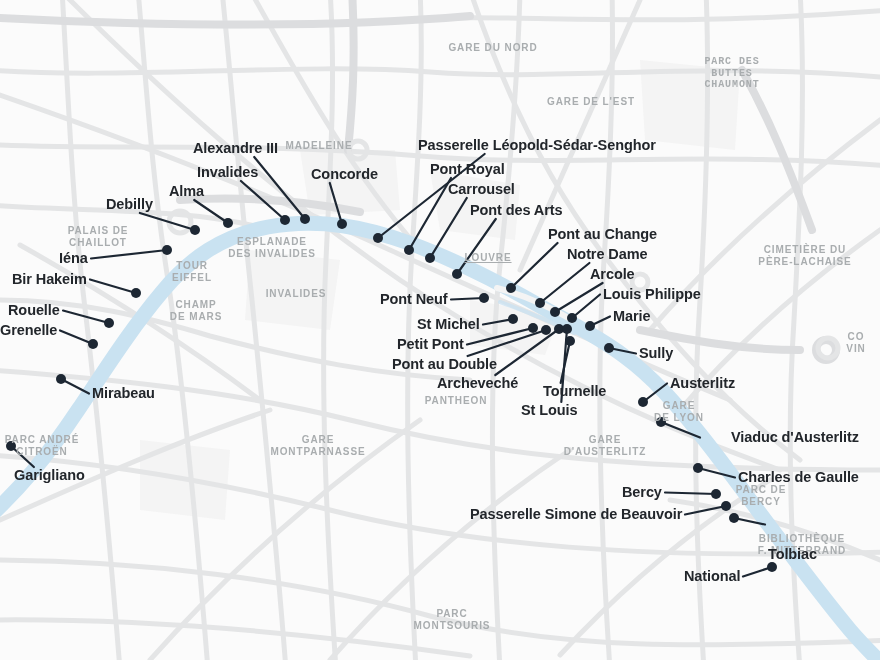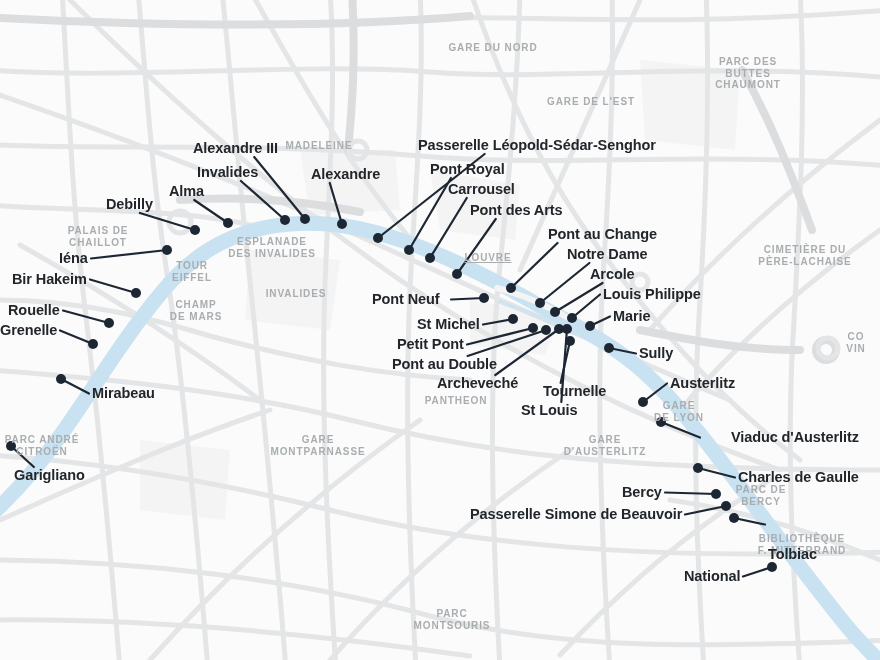--- a/index.html
+++ b/index.html
@@ -195,21 +195,21 @@
         <circle cx="726" cy="506" r="5"></circle>
         <circle cx="734" cy="518" r="5"></circle>
         <circle cx="772" cy="567" r="5"></circle>
       </g>
   </svg>
 
   <div id="places">
       <div class="place-label" style="left: 493px; top: 42px; transform: translateX(-50%);">
         <div>GARE DU NORD</div>
       </div>
-      <div class="place-label" style="left: 748px; top: 56px; transform: translateX(-50%);">
+      <div class="place-label" style="left: 732px; top: 56px; transform: translateX(-50%); font-family: Liberation Mono, monospace;">
         <div>PARC DES</div>
         <div>BUTTES</div>
         <div>CHAUMONT</div>
       </div>
       <div class="place-label" style="left: 591px; top: 96px; transform: translateX(-50%);">
         <div>GARE DE L'EST</div>
       </div>
       <div class="place-label" style="left: 319px; top: 140px; transform: translateX(-50%);">
         <div>MADELEINE</div>
       </div>
@@ -280,32 +280,32 @@
       <div class="bridge-label" style="left: 14px; top: 468px;">Garigliano</div>
       <div class="bridge-label" style="left: 92px; top: 386px;">Mirabeau</div>
       <div class="bridge-label" style="left: 0px; top: 323px;">Grenelle</div>
       <div class="bridge-label" style="left: 8px; top: 303px;">Rouelle</div>
       <div class="bridge-label" style="left: 12px; top: 272px;">Bir Hakeim</div>
       <div class="bridge-label" style="left: 59px; top: 251px;">Iéna</div>
       <div class="bridge-label" style="left: 106px; top: 197px;">Debilly</div>
       <div class="bridge-label" style="left: 169px; top: 184px;">Alma</div>
       <div class="bridge-label" style="left: 197px; top: 165px;">Invalides</div>
       <div class="bridge-label" style="left: 193px; top: 141px;">Alexandre III</div>
-      <div class="bridge-label" style="left: 311px; top: 167px;">Alexandre</div>
+      <div class="bridge-label" style="left: 311px; top: 167px;">Concorde</div>
       <div class="bridge-label" style="left: 418px; top: 138px;">Passerelle Léopold-Sédar-Senghor</div>
       <div class="bridge-label" style="left: 430px; top: 162px;">Pont Royal</div>
       <div class="bridge-label" style="left: 448px; top: 182px;">Carrousel</div>
       <div class="bridge-label" style="left: 470px; top: 203px;">Pont des Arts</div>
       <div class="bridge-label" style="left: 548px; top: 227px;">Pont au Change</div>
       <div class="bridge-label" style="left: 567px; top: 247px;">Notre Dame</div>
       <div class="bridge-label" style="left: 590px; top: 267px;">Arcole</div>
       <div class="bridge-label" style="left: 603px; top: 287px;">Louis Philippe</div>
       <div class="bridge-label" style="left: 613px; top: 309px; text-align: right;">Marie</div>
       <div class="bridge-label" style="left: 639px; top: 346px;">Sully</div>
-      <div class="bridge-label" style="left: 372px; top: 292px;">Pont Neuf</div>
+      <div class="bridge-label" style="left: 380px; top: 292px;">Pont Neuf</div>
       <div class="bridge-label" style="left: 417px; top: 317px;">St Michel</div>
       <div class="bridge-label" style="left: 397px; top: 337px;">Petit Pont</div>
       <div class="bridge-label" style="left: 392px; top: 357px;">Pont au Double</div>
       <div class="bridge-label" style="left: 437px; top: 376px;">Archeveché</div>
       <div class="bridge-label" style="left: 521px; top: 403px;">St Louis</div>
       <div class="bridge-label" style="left: 543px; top: 384px;">Tournelle</div>
       <div class="bridge-label" style="left: 670px; top: 376px;">Austerlitz</div>
       <div class="bridge-label" style="left: 703px; top: 430px; margin-left: 28px;">Viaduc d'Austerlitz</div>
       <div class="bridge-label" style="left: 738px; top: 470px;">Charles de Gaulle</div>
       <div class="bridge-label" style="left: 622px; top: 485px;">Bercy</div>

